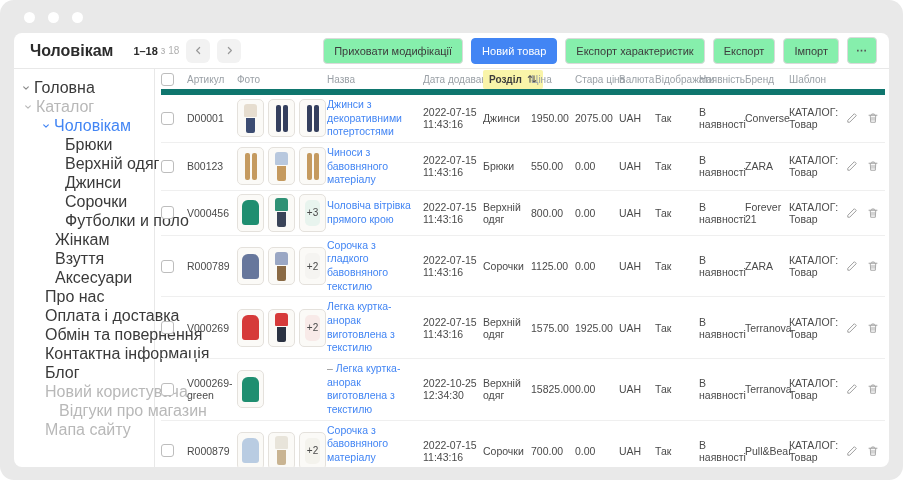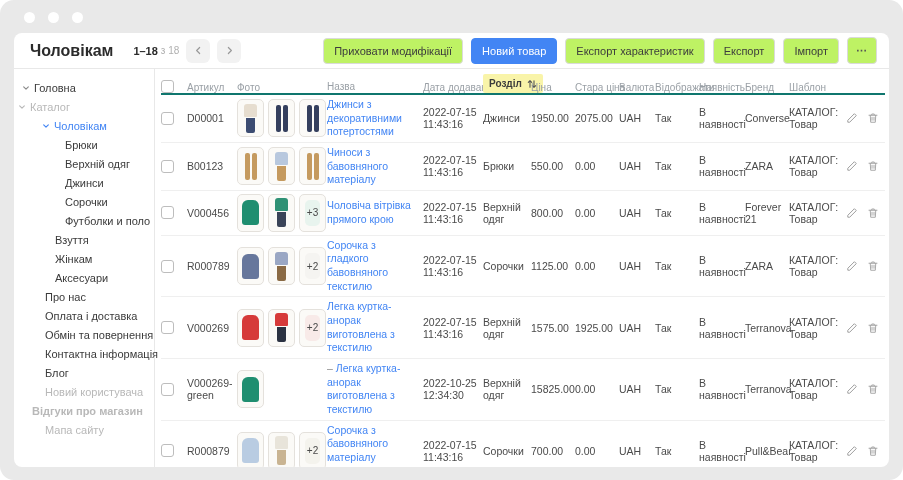--- a/index.html
+++ b/index.html
@@ -10,35 +10,35 @@
   .card { position:absolute; left:14px; top:33px; width:875px; height:434px; background:#fff; border-radius:8px; overflow:hidden; display:flex; flex-direction:column; }
 
   
   .topbar { height:36px; display:flex; align-items:center; padding:0 12px 0 16px; border-bottom:1px solid #e8e8e8; flex:none; }
   .title { font-size:16px; font-weight:bold; color:#2b2b2b; }
   .pager { margin-left:20px; font-size:11px; display:flex; align-items:center; }
   .pager b { color:#2b2b2b; }
   .pager .tot { color:#b0b0b0; margin-left:3px; font-size:10px;text-align:right; }
   .pbtn { width:24px; height:24px; background:#f2f2f2; border:none; border-radius:6px; margin-left:7px; display:flex; align-items:center; justify-content:center; color:#9a9a9a; cursor:pointer; }
   .spacer { flex:1; }
-  .tbtn { font-size:11px; color:#3c3c3c; background:#bef264; border:1px solid #dadada; border-radius:4px; padding:6px 10px; margin-left:8px; cursor:pointer; white-space:nowrap; font-family:inherit; }
+  .tbtn { font-size:11px; color:#3c3c3c; background:#86efac; border:1px solid #dadada; border-radius:4px; padding:6px 10px; margin-left:8px; cursor:pointer; white-space:nowrap; font-family:inherit; }
   .tbtn.primary { background:#4285f4; border-color:#4285f4; color:#fff; }
   .tbtn.more { padding:6px 8px; letter-spacing:1px; font-weight:bold; color:#555; }
 
   
   .bodywrap { flex:1; display:flex; overflow:hidden; }
   .sidebar { width:141px; flex:none; border-right:1px solid #e8e8e8; padding-top:9px; }
-  .side-item { height:19px; display:flex; align-items:center; font-size:11px; color:#3a3a3a; cursor:pointer; white-space:nowrap; }
+  .side-item { height:19px; display:flex; align-items:center; font-size:16px; color:#3a3a3a; cursor:pointer; white-space:nowrap; }
   .side-item .chev { display:flex; width:12px; color:#8a8a8a; flex:none; }
   .side-item.muted, .side-item.muted .chev { color:#b8b8b8; }
   .side-item.active, .side-item.active .chev { color:#4285f4; }
 
   
   .table { flex:1; padding:0 4px 0 6px; overflow:hidden; }
-  .thead { display:flex; align-items:flex-end; height:26px; border-bottom:2px solid #0f766e; color:#9aa0a6; font-size:10px; }
+  .thead { display:flex; align-items:center; height:26px; border-bottom:6px solid #0f766e; color:#9aa0a6; font-size:10px; }
   .trow { display:flex; align-items:center; border-bottom:1px solid #efefef; font-size:10.5px; color:#4a4a4a; padding:3px 0; min-height:40px; }
   .cell { padding-right:4px; }
   .col-check { width:26px; flex:none; display:flex; }
   .col-sku { width:50px; flex:none; word-break:break-word; }
   .col-photo { width:90px; flex:none; display:flex; }
   .col-name { flex:1; min-width:0; line-height:1.3; }
   .col-date { width:60px; flex:none; }
   .col-section { width:48px; flex:none; }
   .col-price { width:44px; flex:none; }
   .col-oldprice { width:44px; flex:none; }
@@ -106,21 +106,21 @@
     <div class="bodywrap">
       <div class="sidebar">
           <div class="side-item" style="padding-left: 8px;">
             <span class="chev">
               <svg width="8" height="8" viewBox="0 0 12 12">
                 <path d="M2.5 4.2 6 7.7l3.5-3.5" fill="none" stroke="currentColor" stroke-width="1.7" stroke-linecap="round" stroke-linejoin="round"></path>
               </svg>
             </span>
             <span>Головна</span>
           </div>
-          <div class="side-item muted" style="padding-left: 4px;">
+          <div class="side-item muted" style="padding-left: 4px; margin-left: 6px;">
             <span class="chev">
               <svg width="8" height="8" viewBox="0 0 12 12">
                 <path d="M2.5 4.2 6 7.7l3.5-3.5" fill="none" stroke="currentColor" stroke-width="1.7" stroke-linecap="round" stroke-linejoin="round"></path>
               </svg>
             </span>
             <span>Каталог</span>
           </div>
           <div class="side-item active" style="padding-left: 28px;">
             <span class="chev">
               <svg width="8" height="8" viewBox="0 0 12 12">
@@ -138,24 +138,24 @@
           <div class="side-item" style="padding-left: 51px;">
             <span>Джинси</span>
           </div>
           <div class="side-item" style="padding-left: 51px;">
             <span>Сорочки</span>
           </div>
           <div class="side-item" style="padding-left: 51px; text-align: right;">
             <span>Футболки и поло</span>
           </div>
           <div class="side-item" style="padding-left: 41px;">
+            <span>Жінкам</span>
+          </div>
+          <div class="side-item" style="padding-left: 41px;">
             <span>Взуття</span>
-          </div>
-          <div class="side-item" style="padding-left: 41px;">
-            <span>Жінкам</span>
           </div>
           <div class="side-item" style="padding-left: 41px;">
             <span>Аксесуари</span>
           </div>
           <div class="side-item" style="padding-left: 31px;">
             <span>Про нас</span>
           </div>
           <div class="side-item" style="padding-left: 31px;">
             <span>Оплата і доставка</span>
           </div>
@@ -164,21 +164,21 @@
           </div>
           <div class="side-item" style="padding-left: 31px;">
             <span>Контактна інформація</span>
           </div>
           <div class="side-item" style="padding-left: 31px;">
             <span>Блог</span>
           </div>
           <div class="side-item muted" style="padding-left: 31px;">
             <span>Новий користувача</span>
           </div>
-          <div class="side-item muted" style="padding-left: 18px; font-weight: bold;">
+          <div class="side-item muted" style="padding-left: 45px;">
             <span>Відгуки про магазин</span>
           </div>
           <div class="side-item muted" style="padding-left: 31px;">
             <span>Мапа сайту</span>
           </div>
         </div>
       <div class="table">
         <div class="thead">
             <div class="cell col-check">
               <span class="checkbox"></span>

